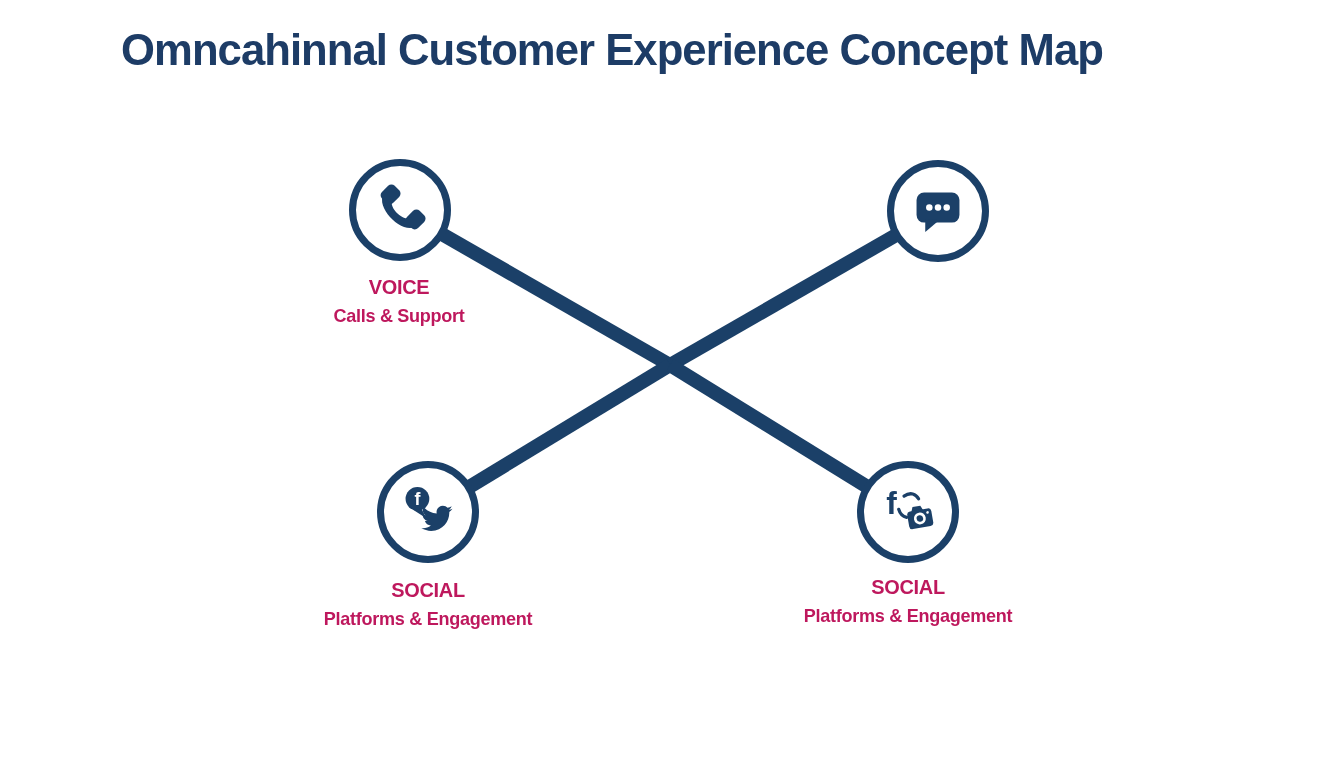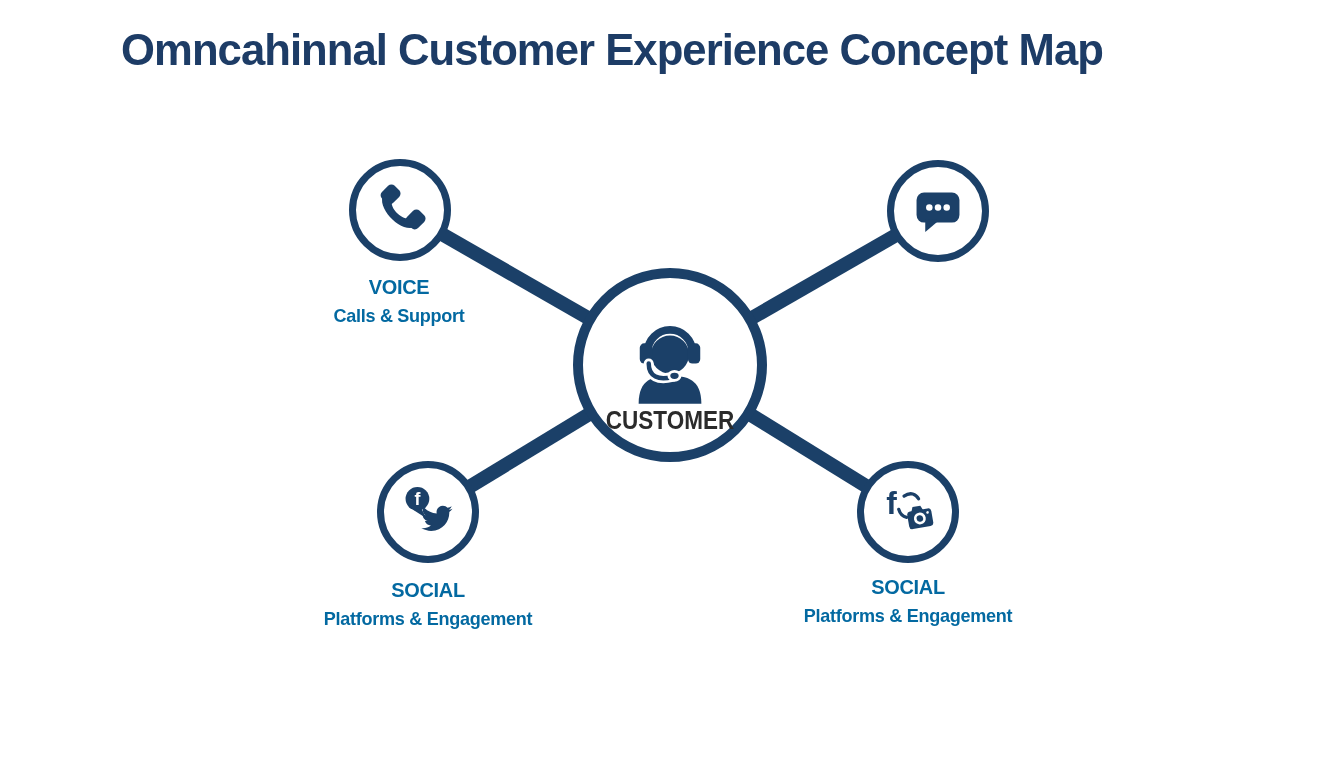--- a/index.html
+++ b/index.html
@@ -23,21 +23,21 @@
   .node-chat{left:887px;top:160px;}
   .node-social-left{left:377px;top:461px;}
   .node-social-right{left:857px;top:461px;}
   .node-customer{left:573px;top:268px;}
   .center-icon{margin-top:6px;}
   .center-label{
     position:absolute;bottom:17px;left:0;right:0;text-align:center;
     font-size:25px;font-weight:bold;color:#2b2b2b;letter-spacing:0px;
     transform:scaleX(0.9);
   }
-  .label-block{position:absolute;z-index:2;width:320px;text-align:center;color:#0369a1;}
+  .label-block{position:absolute;z-index:2;width:320px;text-align:center;color:#be185d;}
   .label-block .main{font-size:21px;font-weight:bold;letter-spacing:-0.3px;transform:scaleX(0.95);}
   .label-block .sub{font-size:19px;font-weight:bold;letter-spacing:-0.3px;margin-top:6px;transform:scaleX(0.95);}
   .labels-voice{left:239px;top:275px;}
   .labels-chat{left:776px;top:274px;}
   .labels-social-left{left:268px;top:578px;}
   .labels-social-right{left:748px;top:575px;}
   .icon-svg{display:block;}
 </style>
 </head>
 <body>
@@ -46,33 +46,20 @@
 
   <h1 class="title">Omncahinnal Customer Experience Concept Map</h1>
 
   <svg class="links" width="1344" height="768" viewBox="0 0 1344 768">
     <line x1="670" y1="365" x2="400" y2="210" stroke="#1b4068" stroke-width="14"></line>
     <line x1="670" y1="365" x2="938" y2="211" stroke="#1b4068" stroke-width="14"></line>
     <line x1="670" y1="365" x2="428" y2="512" stroke="#1b4068" stroke-width="14"></line>
     <line x1="670" y1="365" x2="908" y2="512" stroke="#1b4068" stroke-width="14"></line>
   </svg>
 
-  <div class="node center node-customer">
-    <svg class="icon-svg center-icon" width="112" height="112" viewBox="0 0 100 100">
-      <circle cx="50" cy="38" r="17" fill="#1b4068"></circle>
-      <path d="M22 82 C22 60 35 57 50 57 C65 57 78 60 78 82 Z" fill="#1b4068"></path>
-      <path d="M30 36 A20 20 0 0 1 70 36" fill="none" stroke="#1b4068" stroke-width="7" stroke-linecap="round"></path>
-      <rect x="23" y="28" width="11" height="18" rx="4" fill="#1b4068"></rect>
-      <rect x="66" y="28" width="11" height="18" rx="4" fill="#1b4068"></rect>
-      <path d="M31 46 C31 58 40 61 52 58" fill="none" stroke="#ffffff" stroke-width="9" stroke-linecap="round"></path>
-      <path d="M31 46 C31 58 40 61 52 58" fill="none" stroke="#1b4068" stroke-width="4" stroke-linecap="round"></path>
-      <ellipse cx="54" cy="57" rx="5" ry="4" fill="#1b4068" stroke="#ffffff" stroke-width="2.5"></ellipse>
-    </svg>
-    <div class="center-label">CUSTOMER</div>
-  </div>
 
   <div class="node small node-voice">
     <svg class="icon-svg" width="58" height="58" viewBox="0 0 100 100">
       <g transform="rotate(45 50 50)" fill="#1b4068">
         <rect x="6" y="27" width="27" height="31" rx="8"></rect>
         <rect x="67" y="27" width="27" height="31" rx="8"></rect>
         <path d="M10 46 C10 79 90 79 90 46 L71 46 C71 61 29 61 29 46 Z"></path>
       </g>
     </svg>
   </div>

